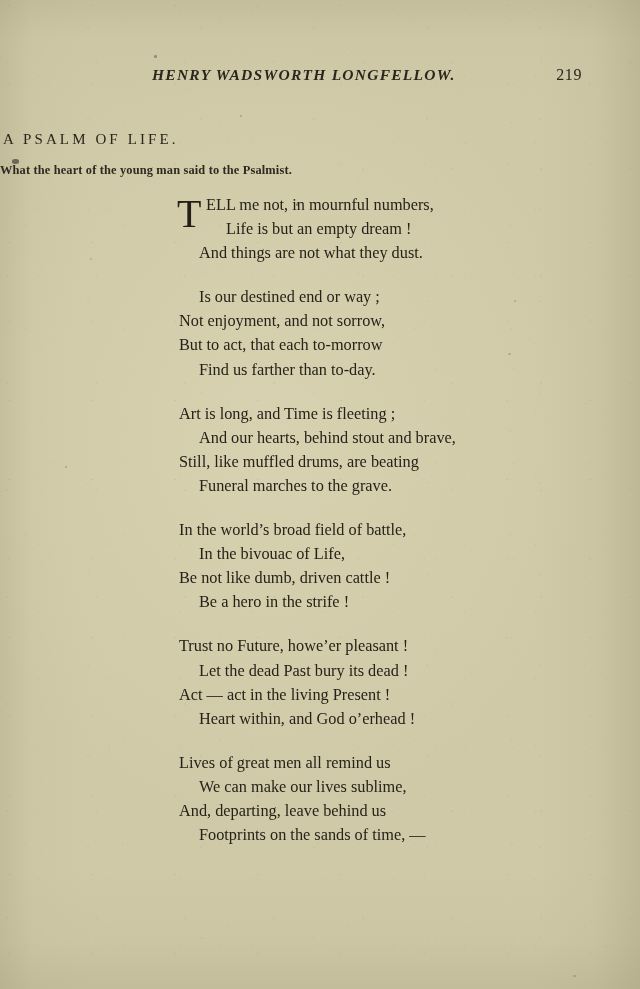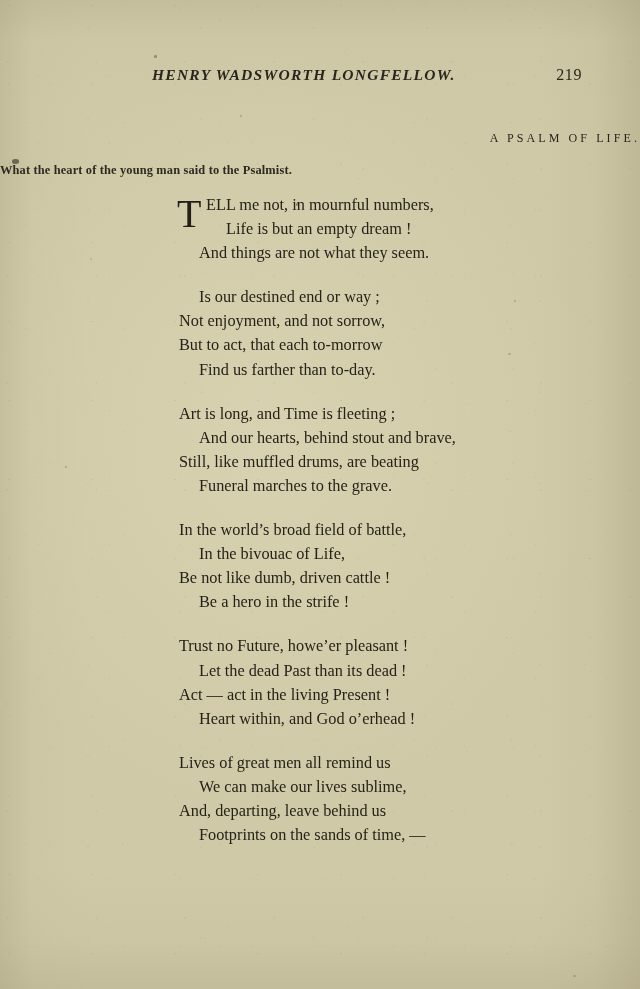--- a/index.html
+++ b/index.html
@@ -72,22 +72,22 @@
     letter-spacing: 0.6px;
     color: #2a261d;
   }
 
   
   .poem-title {
     position: absolute;
     top: 131px;
     left: 0;
     width: 100%;
-    text-align: right;
-    font-size: 12px;
+    text-align: left;
+    font-size: 15px;
     letter-spacing: 3.1px;
     text-indent: 3.1px;
     color: #2a261d;
   }
   .poem-epigraph {
     position: absolute;
     top: 163px;
     left: 0;
     width: 100%;
     text-align: left;
@@ -179,21 +179,21 @@
 
   <div class="poem-title">A PSALM OF LIFE.</div>
   <div class="poem-epigraph">What the heart of the young man said to the Psalmist.</div>
 
   <div class="poem">
 
     <div class="stanza stanza-first">
       <span class="dropcap">T</span>
       <div class="line line-1">ELL me not, in mournful numbers,</div>
       <div class="line line-2">Life is but an empty dream !</div>
-      <div class="line indent">And things are not what they seem.</div>
+      <div class="line indent">And things are not what they dust.</div>
     </div>
 
 
     <div class="stanza">
       <div class="line indent">Is our destined end or way ;</div>
       <div class="line">Not enjoyment, and not sorrow,</div>
       <div class="line">But to act, that each to-morrow</div>
       <div class="line indent">Find us farther than to-day.</div>
     </div>
 
@@ -206,21 +206,21 @@
 
     <div class="stanza">
       <div class="line">In the world’s broad field of battle,</div>
       <div class="line indent">In the bivouac of Life,</div>
       <div class="line">Be not like dumb, driven cattle !</div>
       <div class="line indent">Be a hero in the strife !</div>
     </div>
 
     <div class="stanza">
       <div class="line">Trust no Future, howe’er pleasant !</div>
-      <div class="line indent">Let the dead Past than its dead !</div>
+      <div class="line indent">Let the dead Past bury its dead !</div>
       <div class="line">Act — act in the living Present !</div>
       <div class="line indent">Heart within, and God o’erhead !</div>
     </div>
 
     <div class="stanza">
       <div class="line">Lives of great men all remind us</div>
       <div class="line indent">We can make our lives sublime,</div>
       <div class="line">And, departing, leave behind us</div>
       <div class="line indent">Footprints on the sands of time, —</div>
     </div>

